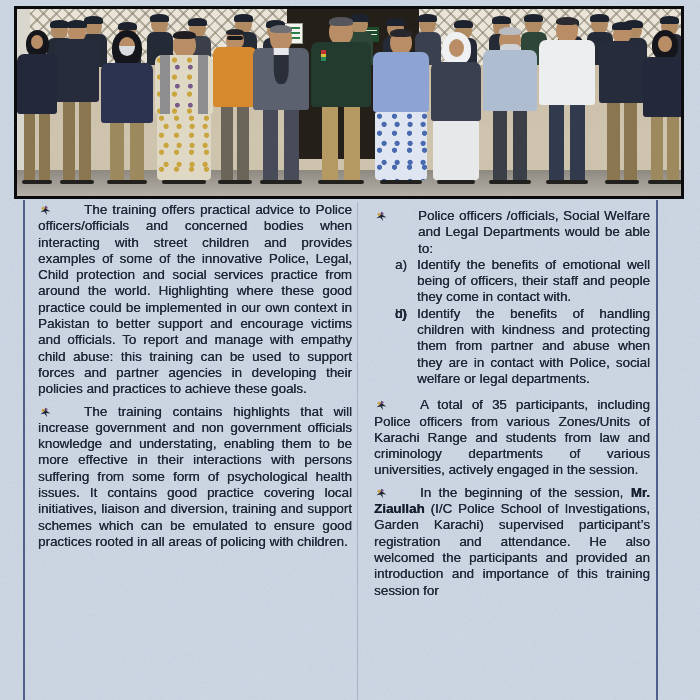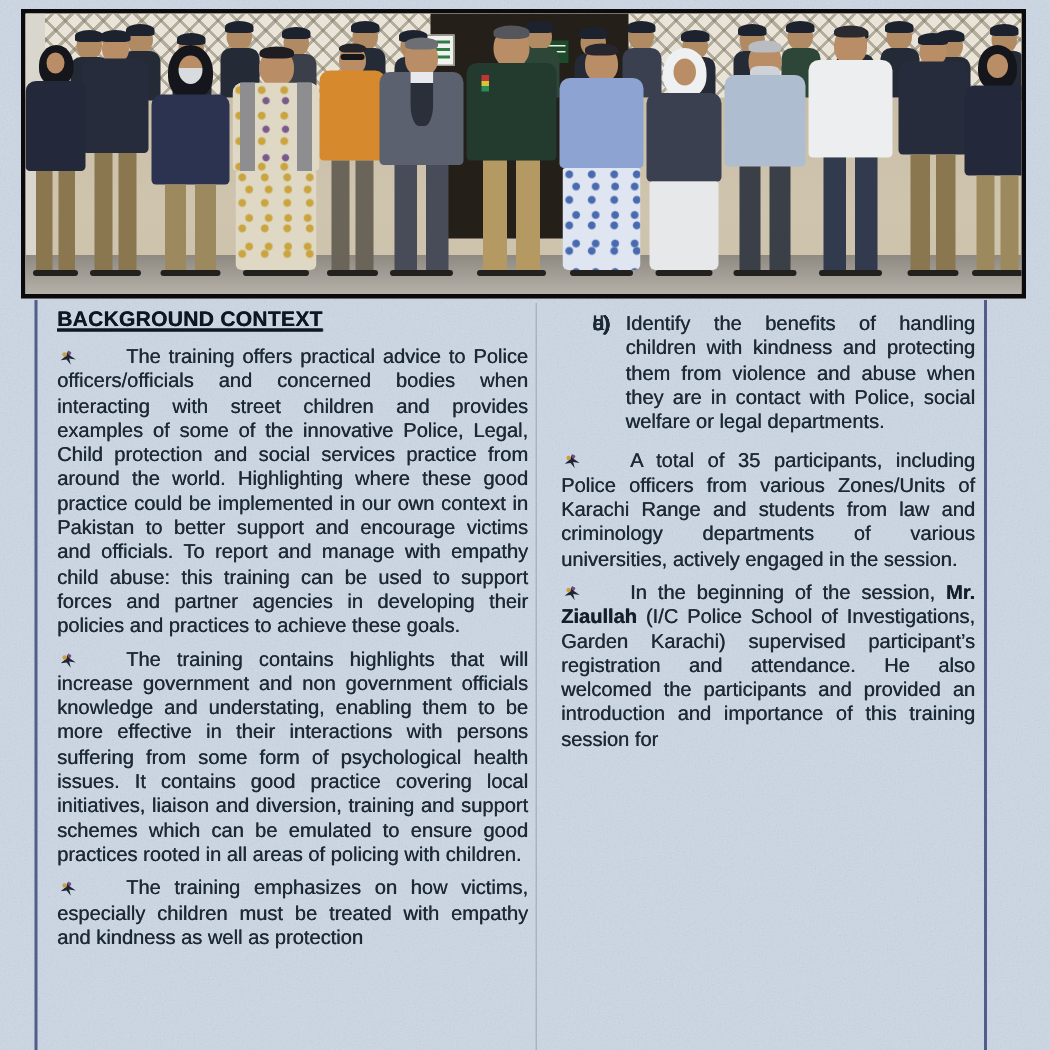--- a/index.html
+++ b/index.html
@@ -300,60 +300,60 @@
         <div style="position: absolute; bottom: -4px; left: 12%; right: 12%; height: 4px; border-radius: 2px; background: rgb(35, 33, 30);"></div>
       </div>
     </div>
 </div>
 
 <div class="divider"></div>
 
 <div class="textarea">
 
   <div class="col col-left">
-    <span class="hblock"><h2>BACKGROUND CONTEXT</h2></span>
     <p class="bp">
       <span class="bullet"><svg width="11" height="11" viewBox="0 0 11 11">
             <path d="M5.5 .5 L6.6 4 L10.5 6.6 L6.1 6 L7.2 10.2 L4.4 6.6 L.5 7.2 L3.9 4.4 Z" fill="#1f2436"></path>
             <circle cx="3.1" cy="3.3" r="1.5" fill="#caa13f"></circle>
             <circle cx="6.3" cy="2.4" r="1.2" fill="#7a4a86"></circle>
           </svg></span>
       <span>The training offers practical advice to Police officers/officials and concerned bodies when interacting with street children and provides examples of some of the innovative Police, Legal, Child protection and social services practice from around the world. Highlighting where these good practice could be implemented in our own context in Pakistan to better support and encourage victims and officials. To report and manage with empathy child abuse: this training can be used to support forces and partner agencies in developing their policies and practices to achieve these goals.</span>
     </p>
     <p class="bp">
       <span class="bullet"><svg width="11" height="11" viewBox="0 0 11 11">
             <path d="M5.5 .5 L6.6 4 L10.5 6.6 L6.1 6 L7.2 10.2 L4.4 6.6 L.5 7.2 L3.9 4.4 Z" fill="#1f2436"></path>
             <circle cx="3.1" cy="3.3" r="1.5" fill="#caa13f"></circle>
             <circle cx="6.3" cy="2.4" r="1.2" fill="#7a4a86"></circle>
           </svg></span>
       <span>The training contains highlights that will increase government and non government officials knowledge and understating, enabling them to be more effective in their interactions with persons suffering from some form of psychological health issues. It contains good practice covering local initiatives, liaison and diversion, training and support schemes which can be emulated to ensure good practices rooted in all areas of policing with children.</span>
     </p>
-    <p class="bp">
-      <span class="bullet"><svg width="11" height="11" viewBox="0 0 11 11">
-            <path d="M5.5 .5 L6.6 4 L10.5 6.6 L6.1 6 L7.2 10.2 L4.4 6.6 L.5 7.2 L3.9 4.4 Z" fill="#1f2436"></path>
-            <circle cx="3.1" cy="3.3" r="1.5" fill="#caa13f"></circle>
-            <circle cx="6.3" cy="2.4" r="1.2" fill="#7a4a86"></circle>
-          </svg></span>
-      <span>The training emphasizes on how victims, especially children must be treated with empathy and kindness as well as protection</span>
-    </p>
   </div>
 
   <div class="col col-right">
+    <p class="pad">
+      <span class="bullet"><svg width="11" height="11" viewBox="0 0 11 11">
+            <path d="M5.5 .5 L6.6 4 L10.5 6.6 L6.1 6 L7.2 10.2 L4.4 6.6 L.5 7.2 L3.9 4.4 Z" fill="#1f2436"></path>
+            <circle cx="3.1" cy="3.3" r="1.5" fill="#caa13f"></circle>
+            <circle cx="6.3" cy="2.4" r="1.2" fill="#7a4a86"></circle>
+          </svg></span>
+      <span>Police officers /officials, Social Welfare and Legal Departments would be able to:</span>
+    </p>
     <div class="oli">
       <span class="lab">a)</span>
+      <span>Identify the benefits of emotional well being of officers, their staff and people they come in contact with.</span>
     </div>
     <div class="oli">
       <span class="lab">b)</span>
     </div>
     <div class="oli">
       <span class="lab">c)</span>
     </div>
     <div class="oli last">
       <span class="lab">d)</span>
-      <span>Identify the benefits of handling children with kindness and protecting them from violence and abuse when they are in contact with Police, social welfare or legal departments.</span>
+      <span>Identify the benefits of handling children with kindness and protecting them from partner and abuse when they are in contact with Police, social welfare or legal departments.</span>
     </div>
     <p class="bp">
       <span class="bullet"><svg width="11" height="11" viewBox="0 0 11 11">
             <path d="M5.5 .5 L6.6 4 L10.5 6.6 L6.1 6 L7.2 10.2 L4.4 6.6 L.5 7.2 L3.9 4.4 Z" fill="#1f2436"></path>
             <circle cx="3.1" cy="3.3" r="1.5" fill="#caa13f"></circle>
             <circle cx="6.3" cy="2.4" r="1.2" fill="#7a4a86"></circle>
           </svg></span>
       <span>A total of 35 participants, including Police officers from various Zones/Units of Karachi Range and students from law and criminology departments of various universities, actively engaged in the session.</span>
     </p>
     <p class="bp">

